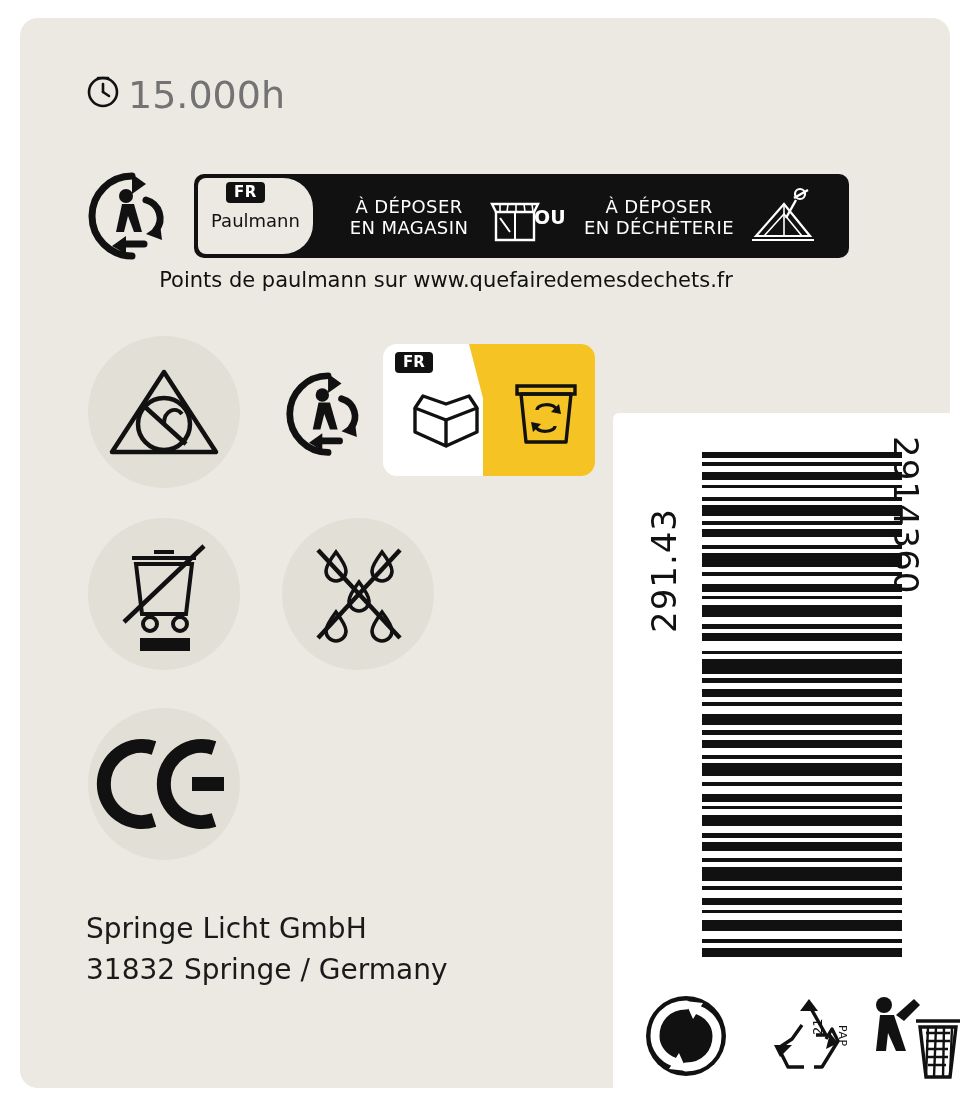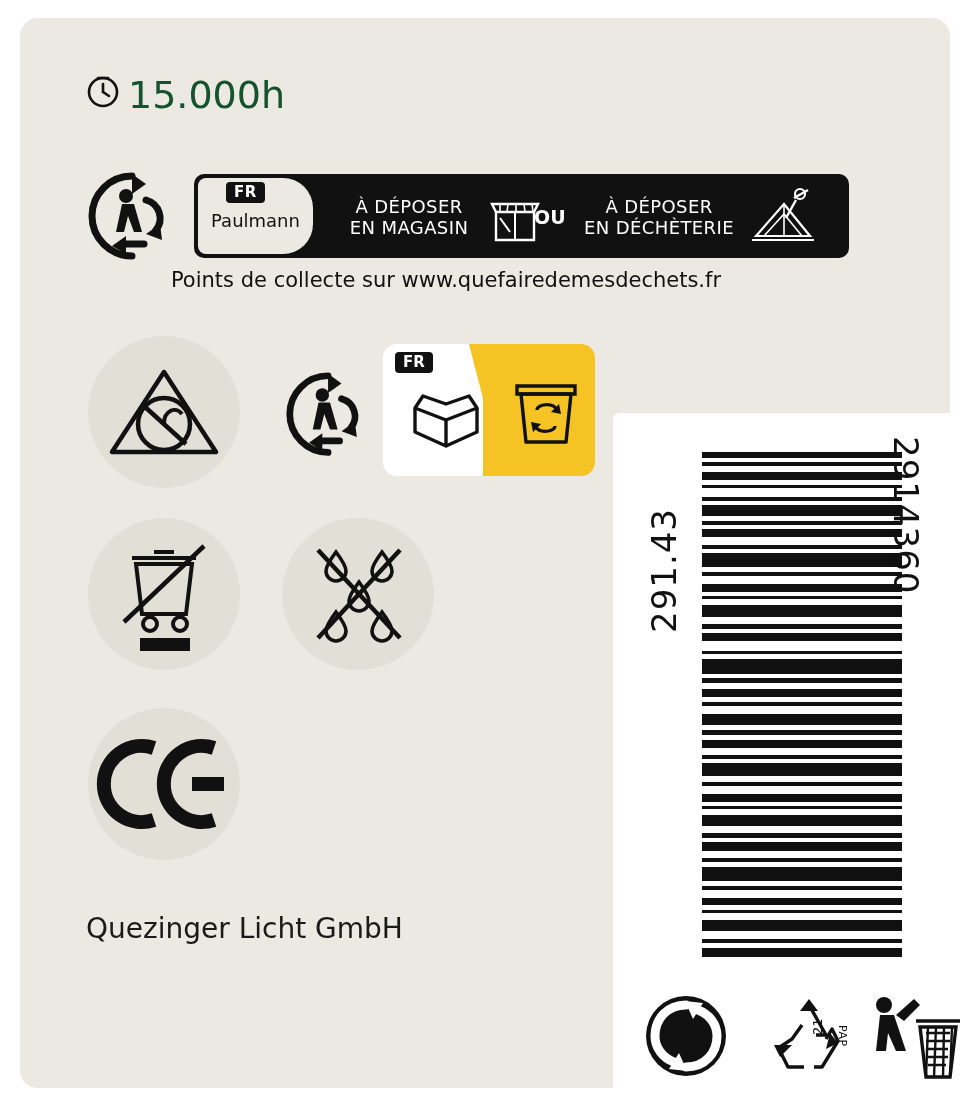--- a/index.html
+++ b/index.html
@@ -46,21 +46,21 @@
     font-size: 38px;
     letter-spacing: 0.5px;
     color: #1a1a1a;
     font-family: "DejaVu Sans", "Liberation Sans", sans-serif;
   }
   .hours {
     display: flex;
     align-items: center;
     gap: 8px;
     font-size: 38px;
-    color: #14532d;
+    color: #737373;
   }
 
   
   .triman-row {
     position: absolute;
     left: 66px;
     top: 150px;
     width: 720px;
     height: 105px;
   }
@@ -360,21 +360,21 @@
           <path d="M34 20 L34 52" stroke="#fff" stroke-width="1.6"></path>
           <circle cx="50" cy="10" r="5" fill="none" stroke="#fff" stroke-width="2.2"></circle>
           <path d="M46 16 L36 34" stroke="#fff" stroke-width="2.4"></path>
           <path d="M44 14 L58 6" stroke="#fff" stroke-width="2.4"></path>
           <path d="M2 56 L64 56" stroke="#fff" stroke-width="2.2"></path>
         </svg>
       </span>
     </div>
   </div>
 
-  <div class="collect-text">Points de collecte sur www.quefairedemesdechets.fr</div>
+  <div class="collect-text">Points de paulmann sur www.quefairedemesdechets.fr</div>
 
   <div class="circle c-noheat">
     <svg width="152" height="152" viewBox="0 0 152 152">
       <path d="M76 36 L128 116 L24 116 Z" fill="none" stroke="#111" stroke-width="4.5" stroke-linejoin="round"></path>
       <circle cx="76" cy="88" r="26" fill="none" stroke="#111" stroke-width="4.5"></circle>
       <path d="M56 70 L98 108" stroke="#111" stroke-width="4.5"></path>
       <path d="M76 88 C76 74 88 70 94 78" fill="none" stroke="#111" stroke-width="4"></path>
     </svg>
   </div>
 
@@ -443,21 +443,22 @@
   <div class="circle c-ce">
     <svg width="152" height="152" viewBox="0 0 152 152">
       <path d="M66 40 A38 38 0 1 0 66 112" fill="none" stroke="#111" stroke-width="14"></path>
       <path d="M126 40 A38 38 0 1 0 126 112" fill="none" stroke="#111" stroke-width="14"></path>
       <path d="M104 76 L136 76" stroke="#111" stroke-width="14"></path>
     </svg>
   </div>
 
 
   <div class="address">
-    <div>Quezinger Licht GmbH</div>
+    <div>Springe Licht GmbH</div>
+    <div>31832 Springe / Germany</div>
   </div>
 
   <div class="barcode-area">
     <div class="bc-left-num">291.43</div>
     <div class="bars">
       <div class="bar" style="height:7px"></div>
         <div class="gap" style="height:5px"></div>
       <div class="bar" style="height:4px"></div>
         <div class="gap" style="height:7px"></div>
       <div class="bar" style="height:10px"></div>

